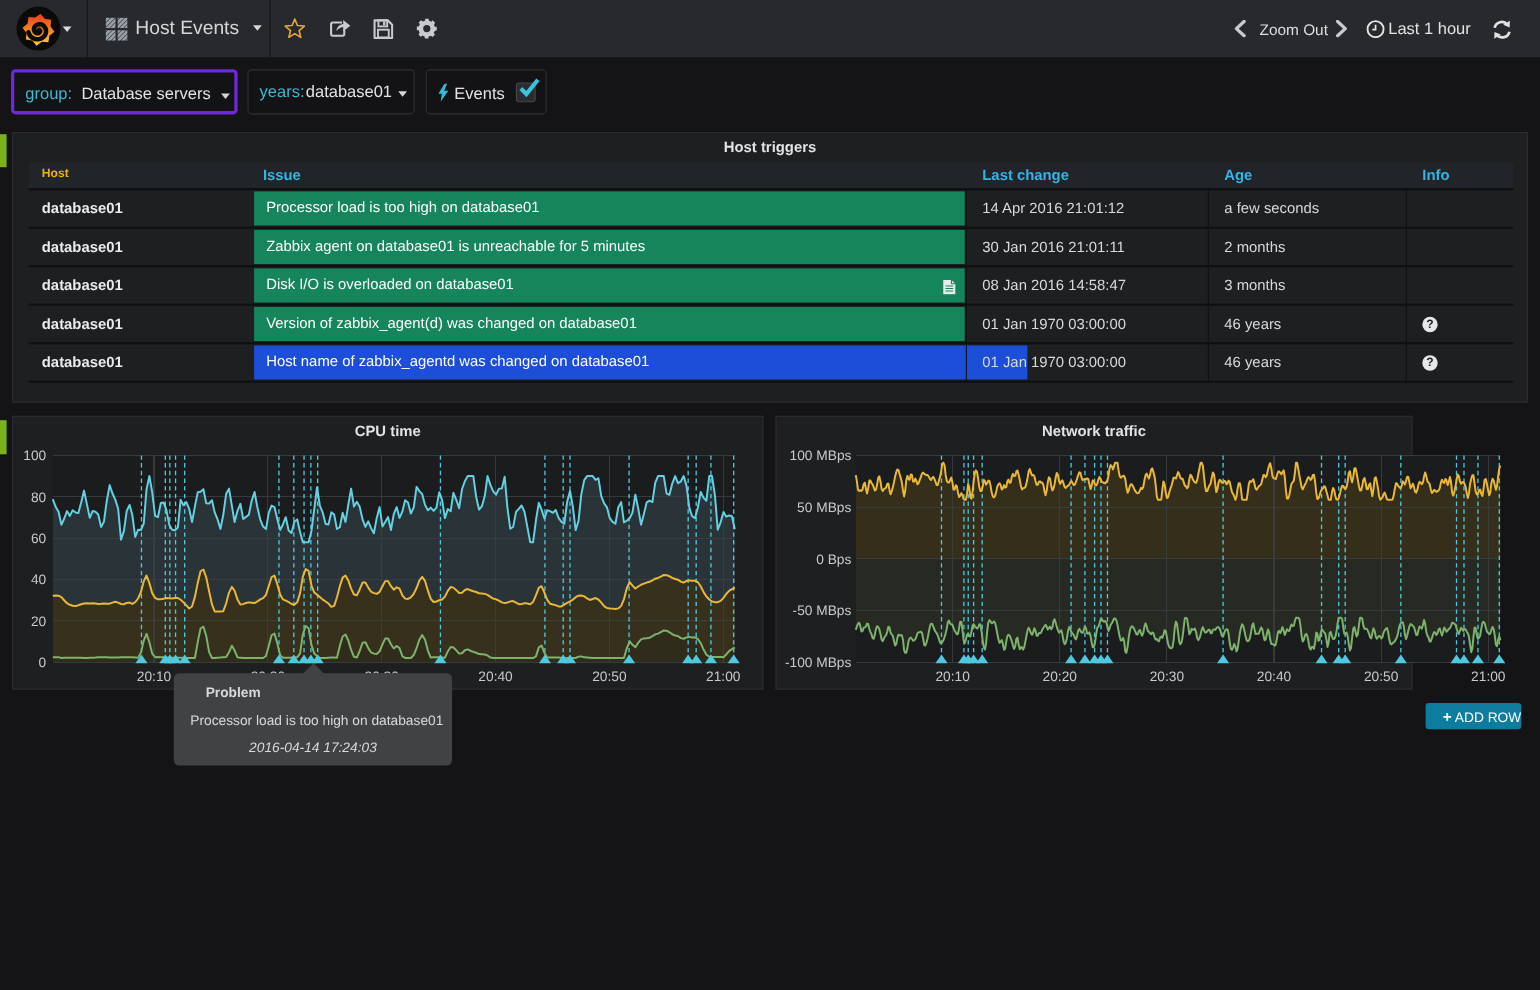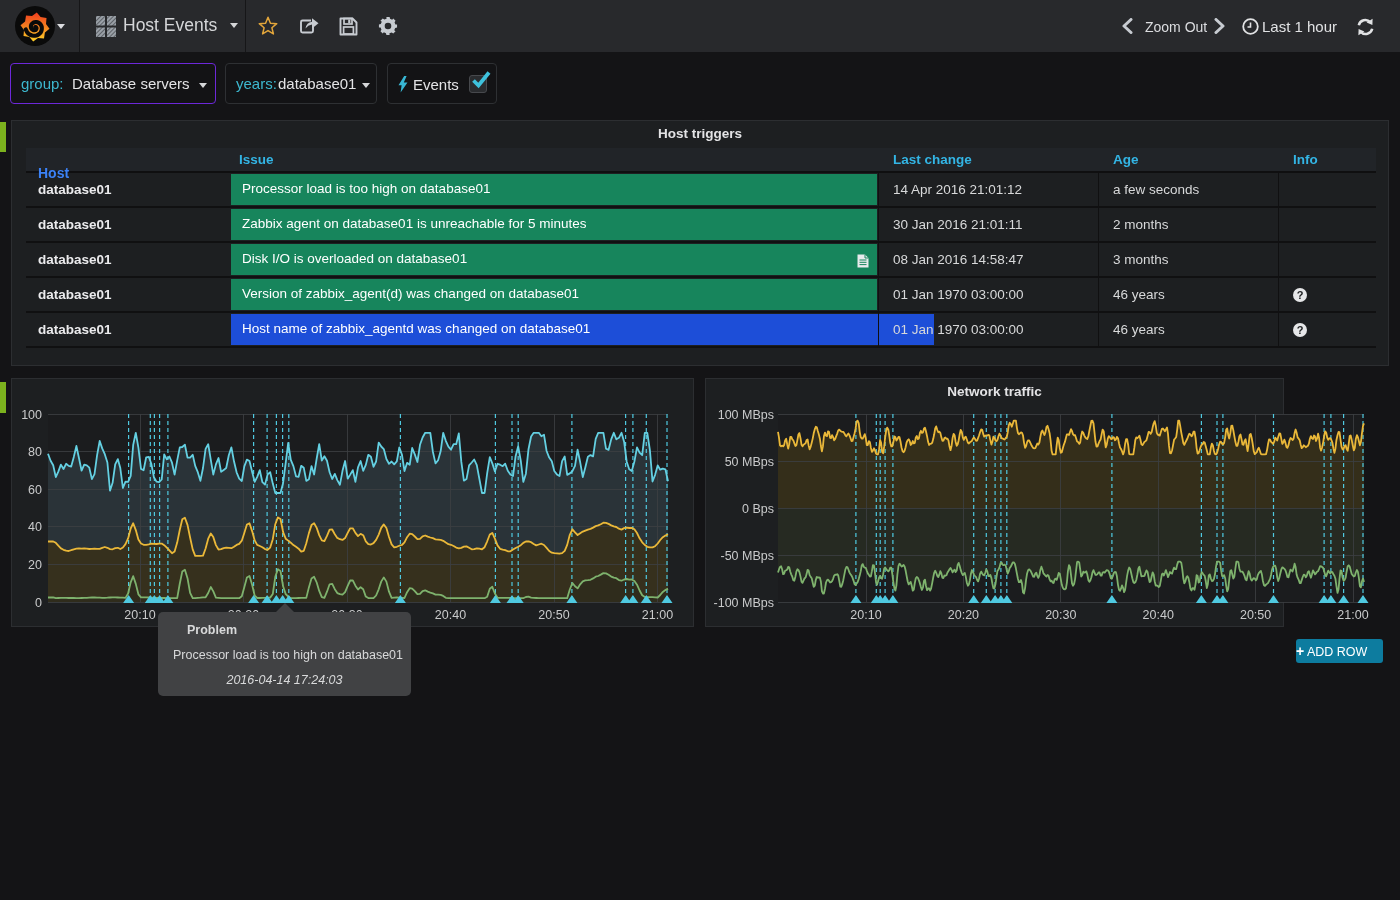--- a/index.html
+++ b/index.html
@@ -67,21 +67,21 @@
 </svg>
   <span style="position:absolute;left:1262px;top:18px;color:#e1e2e4;font-size:15px">Last 1 hour</span>
   <svg width="19" height="18" viewBox="0 0 19 18" style="position:absolute;left:1356;top:18">
 <path d="M2.8,7.2 A6.6,6.6 0 0 1 14.2,4.2" fill="none" stroke="#e1e2e4" stroke-width="2.5"></path>
 <path d="M16.6,0.8 L16.4,7.0 L10.6,4.6 Z" fill="#e1e2e4"></path>
 <path d="M16.2,10.8 A6.6,6.6 0 0 1 4.8,13.8" fill="none" stroke="#e1e2e4" stroke-width="2.5"></path>
 <path d="M2.4,17.2 L2.6,11.0 L8.4,13.4 Z" fill="#e1e2e4"></path>
 </svg>
 </div>
 
-<div style="position:absolute;left:10px;top:63px;width:206px;height:41px;background:#131315;border:1px solid #6d28d9;border-radius:4px">
+<div style="position:absolute;left:10px;top:63px;width:206px;height:41px;background:#131315;border:3px solid #6d28d9;border-radius:4px">
   <span style="position:absolute;left:10px;top:11px;font-size:15px;color:#3db8cf">group:</span>
   <span style="position:absolute;left:61px;top:11px;font-size:15px;color:#e3e3e5">Database servers</span>
   <span style="position:absolute;left:188px;top:19px;width:0;height:0;border-left:4.5px solid transparent;border-right:4.5px solid transparent;border-top:5.5px solid #d5d6d8"></span>
 </div>
 <div style="position:absolute;left:225px;top:63px;width:152px;height:41px;background:#131315;border:1px solid #2e3033;border-radius:4px">
   <span style="position:absolute;left:10px;top:11px;font-size:15px;color:#3db8cf">years:</span>
   <span style="position:absolute;left:52px;top:11px;font-size:15px;color:#e3e3e5">database01</span>
   <span style="position:absolute;left:136px;top:19px;width:0;height:0;border-left:4.5px solid transparent;border-right:4.5px solid transparent;border-top:5.5px solid #d5d6d8"></span>
 </div>
 <div style="position:absolute;left:387px;top:63px;width:110px;height:41px;background:#131315;border:1px solid #2e3033;border-radius:4px">
@@ -94,21 +94,21 @@
 </svg>
     </div>
 </div>
 
 <div style="position:absolute;left:0;top:122px;width:6px;height:30px;background:#7cb21e"></div>
 <div style="position:absolute;left:0;top:382px;width:6px;height:31px;background:#7cb21e"></div>
 
 <div class="panel" style="left:11px;top:120px;width:1378px;height:246px">
   <div class="ptitle">Host triggers</div>
   <div style="position:absolute;left:14px;top:27px;width:1350px;height:25px;background:#212428;border-bottom:2px solid #0f0f10">
-      <span style="position:absolute;left:12px;top:17px;color:#3b82f6;font-weight:bold;font-size:14px">Host</span>
+      <span style="position:absolute;left:12px;top:4px;color:#eab308;font-weight:bold;font-size:11px">Host</span>
       <span style="position:absolute;left:213px;top:4px;color:#33b5e5;font-weight:bold;font-size:13.5px">Issue</span>
       <span style="position:absolute;left:867px;top:4px;color:#33b5e5;font-weight:bold;font-size:13.5px">Last change</span>
       <span style="position:absolute;left:1087px;top:4px;color:#33b5e5;font-weight:bold;font-size:13.5px">Age</span>
       <span style="position:absolute;left:1267px;top:4px;color:#33b5e5;font-weight:bold;font-size:13.5px">Info</span>
     </div>
     <div style="position:absolute;left:14px;top:52px;width:1350px;height:35px;border-bottom:2px solid #101011">
       <span style="position:absolute;left:12px;top:9px;color:#ebebed;font-weight:bold;font-size:13.5px">database01</span>
       <div style="position:absolute;left:205px;top:1px;width:646px;height:31px;background:#17855c">
         <span style="position:absolute;left:11px;top:7px;color:#fff;font-size:13.5px">Processor load is too high on database01</span>
       </div>
@@ -167,20 +167,21 @@
       <span style="position:absolute;left:867px;top:9px;color:#d8d9da;font-size:13.5px">01 Jan 1970 03:00:00</span>
       <span style="position:absolute;left:1087px;top:9px;color:#d8d9da;font-size:13.5px">46 years</span>
       <div style="position:absolute;left:852px;top:0;width:1px;height:33px;background:#101011"></div>
       <div style="position:absolute;left:1072px;top:0;width:1px;height:33px;background:#101011"></div>
       <div style="position:absolute;left:1252px;top:0;width:1px;height:33px;background:#101011"></div>
       <div style="position:absolute;left:1267px;top:10px;width:14px;height:14px;border-radius:50%;background:#e6e7e9;color:#1b1d1f;font-size:11px;font-weight:bold;text-align:center;line-height:15px">?</div>
     </div>
 </div>
 
 <div class="panel" style="left:11px;top:378px;width:683px;height:249px">
+  <div class="ptitle">CPU time</div>
   <svg width="683" height="249" style="position:absolute;left:0;top:0">
 <rect x="36.0" y="35.0" width="620.0" height="188.0" fill="#1b1c1e"></rect>
 <polygon points="36.0,74.8 38.6,81.7 41.2,86.3 43.8,98.1 46.3,92.6 48.9,85.6 51.5,90.0 54.1,84.8 56.7,86.9 59.2,87.5 61.8,77.9 64.4,67.0 67.0,79.3 69.6,91.7 72.2,85.6 74.8,86.3 77.3,88.7 79.9,100.1 82.5,95.2 85.1,76.2 87.7,62.0 90.2,69.4 92.8,75.2 95.4,83.5 98.0,111.7 100.6,103.8 103.2,85.4 105.8,80.1 108.3,89.1 110.9,109.0 113.5,102.6 116.1,102.8 118.7,96.9 121.2,65.9 123.8,53.8 126.4,68.6 129.0,89.9 131.6,91.2 134.2,78.3 136.8,77.9 139.3,84.7 141.9,98.2 144.5,102.6 147.1,103.2 149.7,100.5 152.2,75.4 154.8,80.3 157.4,77.5 160.0,83.7 162.6,95.6 165.2,81.4 167.8,68.4 170.3,68.0 172.9,65.7 175.5,78.6 178.1,78.7 180.7,75.8 183.2,86.9 185.8,93.2 188.4,101.8 191.0,89.0 193.6,69.9 196.2,65.2 198.8,80.9 201.3,95.6 203.9,85.4 206.5,79.0 209.1,92.8 211.7,90.9 214.2,89.0 216.8,76.2 219.4,68.3 222.0,82.3 224.6,93.3 227.2,99.7 229.8,102.0 232.3,87.3 234.9,80.6 237.5,82.0 240.1,92.8 242.7,102.9 245.2,97.8 247.8,91.2 250.4,103.2 253.0,105.6 255.6,95.4 258.2,93.2 260.8,104.6 263.3,114.0 265.9,114.0 268.5,114.0 271.1,104.0 273.7,83.8 276.2,63.9 278.8,80.8 281.4,87.1 284.0,97.3 286.6,97.8 289.2,86.8 291.8,88.8 294.3,101.9 296.9,100.3 299.5,87.1 302.1,95.5 304.7,79.5 307.2,65.2 309.8,81.5 312.4,77.2 315.0,81.7 317.6,93.2 320.2,100.0 322.8,94.9 325.3,101.1 327.9,105.8 330.5,91.8 333.1,82.0 335.7,99.7 338.2,95.6 340.8,91.1 343.4,102.8 346.0,88.3 348.6,82.0 351.2,91.8 353.8,85.9 356.3,75.8 358.9,77.8 361.5,87.8 364.1,82.5 366.7,63.6 369.2,67.5 371.8,70.1 374.4,80.0 377.0,84.8 379.6,82.5 382.2,85.4 384.8,82.4 387.3,68.4 389.9,75.5 392.5,92.0 395.1,83.8 397.7,85.8 400.2,69.0 402.8,75.4 405.4,83.0 408.0,65.8 410.6,58.5 413.2,53.8 415.8,53.8 418.3,53.8 420.9,72.9 423.5,84.4 426.1,81.2 428.7,72.0 431.2,53.8 433.8,61.8 436.4,67.7 439.0,70.7 441.6,65.2 444.2,65.2 446.8,54.4 449.3,82.7 451.9,101.7 454.5,100.1 457.1,86.3 459.7,83.5 462.2,80.5 464.8,86.2 467.4,100.0 470.0,114.0 472.6,114.0 475.2,94.2 477.8,78.1 480.3,84.3 482.9,92.4 485.5,84.8 488.1,85.7 490.7,87.2 493.2,84.7 495.8,91.8 498.4,95.5 501.0,97.1 503.6,77.2 506.2,67.3 508.8,81.8 511.3,102.9 513.9,94.7 516.5,70.2 519.1,57.5 521.7,53.8 524.2,53.8 526.8,53.8 529.4,57.2 532.0,55.8 534.6,72.0 537.2,78.6 539.8,82.3 542.3,92.0 544.9,95.4 547.5,97.1 550.1,82.1 552.7,77.5 555.2,95.9 557.8,94.4 560.4,92.2 563.0,86.9 565.6,70.7 568.2,83.3 570.8,98.1 573.3,88.5 575.9,77.7 578.5,76.1 581.1,77.4 583.7,59.8 586.2,53.8 588.8,53.8 591.4,53.8 594.0,69.7 596.6,70.8 599.2,60.4 601.8,53.8 604.3,60.3 606.9,58.8 609.5,53.8 612.1,62.7 614.7,82.7 617.2,90.3 619.8,92.1 622.4,82.5 625.0,68.3 627.6,73.6 630.2,76.2 632.8,53.8 635.3,53.8 637.9,71.1 640.5,102.5 643.1,95.8 645.7,86.4 648.2,90.7 650.8,89.6 653.4,90.3 656.0,102.2 656.0,155.3 653.4,156.6 650.8,158.2 648.2,161.0 645.7,164.5 643.1,167.2 640.5,168.4 637.9,168.4 635.3,167.8 632.8,166.0 630.2,163.3 627.6,159.3 625.0,154.0 622.4,150.3 619.8,148.9 617.2,149.0 614.7,148.6 612.1,149.1 609.5,150.6 606.9,149.7 604.3,148.0 601.8,147.4 599.2,146.4 596.6,144.9 594.0,143.9 591.4,143.7 588.8,145.2 586.2,146.4 583.7,147.1 581.1,148.6 578.5,149.9 575.9,150.6 573.3,151.6 570.8,152.6 568.2,154.2 565.6,156.0 563.0,153.4 560.4,150.3 557.8,155.8 555.2,165.9 552.7,171.8 550.1,174.1 547.5,174.7 544.9,174.3 542.3,174.1 539.8,173.7 537.2,172.0 534.6,168.9 532.0,166.0 529.4,164.7 526.8,165.5 524.2,166.4 521.7,165.0 519.1,163.2 516.5,162.4 513.9,162.5 511.3,163.9 508.8,166.2 506.2,167.7 503.6,169.0 501.0,170.6 498.4,172.3 495.8,172.3 493.2,171.1 490.7,170.6 488.1,169.8 485.5,166.4 482.9,159.7 480.3,153.9 477.8,155.5 475.2,162.3 472.6,168.2 470.0,170.3 467.4,169.6 464.8,169.3 462.2,170.2 459.7,170.3 457.1,168.8 454.5,167.4 451.9,167.7 449.3,168.8 446.8,169.3 444.2,168.6 441.6,167.0 439.0,165.8 436.4,165.2 433.8,163.6 431.2,161.8 428.7,160.9 426.1,160.6 423.5,160.3 420.9,159.2 418.3,158.5 415.8,157.6 413.2,156.5 410.6,157.3 408.0,159.8 405.4,160.1 402.8,157.5 400.2,155.2 397.7,154.7 395.1,158.2 392.5,163.4 389.9,166.0 387.3,166.7 384.8,167.8 382.2,168.3 379.6,165.4 377.0,158.0 374.4,149.1 371.8,145.4 369.2,148.9 366.7,155.6 364.1,160.9 361.5,164.1 358.9,165.5 356.3,165.2 353.8,162.3 351.2,156.2 348.6,154.9 346.0,157.1 343.4,153.9 340.8,149.3 338.2,149.3 335.7,153.9 333.1,159.1 330.5,160.9 327.9,160.2 325.3,158.9 322.8,155.2 320.2,150.5 317.6,150.6 315.0,156.9 312.4,162.1 309.8,161.4 307.2,156.1 304.7,148.9 302.1,144.2 299.5,146.1 296.9,154.1 294.3,164.2 291.8,171.8 289.2,172.7 286.6,169.7 284.0,167.8 281.4,166.1 278.8,163.7 276.2,161.6 273.7,159.7 271.1,153.1 268.5,140.0 265.9,138.4 263.3,145.2 260.8,160.2 258.2,168.6 255.6,170.8 253.0,170.1 250.4,168.3 247.8,167.0 245.2,165.9 242.7,161.4 240.1,152.1 237.5,144.3 234.9,145.6 232.3,153.9 229.8,161.7 227.2,164.8 224.6,165.9 222.0,167.8 219.4,169.2 216.8,168.9 214.2,168.6 211.7,169.1 209.1,170.2 206.5,170.5 203.9,166.1 201.3,158.1 198.8,154.5 196.2,159.7 193.6,169.5 191.0,176.6 188.4,176.9 185.8,176.9 183.2,176.9 180.7,170.4 178.1,158.5 175.5,145.9 172.9,138.7 170.3,140.3 167.8,150.7 165.2,163.6 162.6,172.4 160.0,174.2 157.4,171.4 154.8,168.6 152.2,166.2 149.7,164.6 147.1,164.6 144.5,165.0 141.9,164.9 139.3,164.7 136.8,165.3 134.2,165.8 131.6,165.8 129.0,164.5 126.4,160.4 123.8,151.1 121.2,144.2 118.7,149.5 116.1,159.4 113.5,165.1 110.9,168.5 108.3,170.0 105.8,168.8 103.2,169.1 100.6,170.3 98.0,170.1 95.4,168.8 92.8,168.0 90.2,168.8 87.7,169.8 85.1,169.8 82.5,169.6 79.9,169.9 77.3,170.0 74.8,169.6 72.2,169.5 69.6,169.6 67.0,169.5 64.4,169.7 61.8,170.3 59.2,171.2 56.7,172.0 54.1,171.7 51.5,170.8 48.9,169.4 46.3,166.7 43.8,163.8 41.2,162.5 38.6,162.4 36.0,162.5" fill="#2a3338"></polygon>
 <polygon points="36.0,162.5 38.6,162.4 41.2,162.5 43.8,163.8 46.3,166.7 48.9,169.4 51.5,170.8 54.1,171.7 56.7,172.0 59.2,171.2 61.8,170.3 64.4,169.7 67.0,169.5 69.6,169.6 72.2,169.5 74.8,169.6 77.3,170.0 79.9,169.9 82.5,169.6 85.1,169.8 87.7,169.8 90.2,168.8 92.8,168.0 95.4,168.8 98.0,170.1 100.6,170.3 103.2,169.1 105.8,168.8 108.3,170.0 110.9,168.5 113.5,165.1 116.1,159.4 118.7,149.5 121.2,144.2 123.8,151.1 126.4,160.4 129.0,164.5 131.6,165.8 134.2,165.8 136.8,165.3 139.3,164.7 141.9,164.9 144.5,165.0 147.1,164.6 149.7,164.6 152.2,166.2 154.8,168.6 157.4,171.4 160.0,174.2 162.6,172.4 165.2,163.6 167.8,150.7 170.3,140.3 172.9,138.7 175.5,145.9 178.1,158.5 180.7,170.4 183.2,176.9 185.8,176.9 188.4,176.9 191.0,176.6 193.6,169.5 196.2,159.7 198.8,154.5 201.3,158.1 203.9,166.1 206.5,170.5 209.1,170.2 211.7,169.1 214.2,168.6 216.8,168.9 219.4,169.2 222.0,167.8 224.6,165.9 227.2,164.8 229.8,161.7 232.3,153.9 234.9,145.6 237.5,144.3 240.1,152.1 242.7,161.4 245.2,165.9 247.8,167.0 250.4,168.3 253.0,170.1 255.6,170.8 258.2,168.6 260.8,160.2 263.3,145.2 265.9,138.4 268.5,140.0 271.1,153.1 273.7,159.7 276.2,161.6 278.8,163.7 281.4,166.1 284.0,167.8 286.6,169.7 289.2,172.7 291.8,171.8 294.3,164.2 296.9,154.1 299.5,146.1 302.1,144.2 304.7,148.9 307.2,156.1 309.8,161.4 312.4,162.1 315.0,156.9 317.6,150.6 320.2,150.5 322.8,155.2 325.3,158.9 327.9,160.2 330.5,160.9 333.1,159.1 335.7,153.9 338.2,149.3 340.8,149.3 343.4,153.9 346.0,157.1 348.6,154.9 351.2,156.2 353.8,162.3 356.3,165.2 358.9,165.5 361.5,164.1 364.1,160.9 366.7,155.6 369.2,148.9 371.8,145.4 374.4,149.1 377.0,158.0 379.6,165.4 382.2,168.3 384.8,167.8 387.3,166.7 389.9,166.0 392.5,163.4 395.1,158.2 397.7,154.7 400.2,155.2 402.8,157.5 405.4,160.1 408.0,159.8 410.6,157.3 413.2,156.5 415.8,157.6 418.3,158.5 420.9,159.2 423.5,160.3 426.1,160.6 428.7,160.9 431.2,161.8 433.8,163.6 436.4,165.2 439.0,165.8 441.6,167.0 444.2,168.6 446.8,169.3 449.3,168.8 451.9,167.7 454.5,167.4 457.1,168.8 459.7,170.3 462.2,170.2 464.8,169.3 467.4,169.6 470.0,170.3 472.6,168.2 475.2,162.3 477.8,155.5 480.3,153.9 482.9,159.7 485.5,166.4 488.1,169.8 490.7,170.6 493.2,171.1 495.8,172.3 498.4,172.3 501.0,170.6 503.6,169.0 506.2,167.7 508.8,166.2 511.3,163.9 513.9,162.5 516.5,162.4 519.1,163.2 521.7,165.0 524.2,166.4 526.8,165.5 529.4,164.7 532.0,166.0 534.6,168.9 537.2,172.0 539.8,173.7 542.3,174.1 544.9,174.3 547.5,174.7 550.1,174.1 552.7,171.8 555.2,165.9 557.8,155.8 560.4,150.3 563.0,153.4 565.6,156.0 568.2,154.2 570.8,152.6 573.3,151.6 575.9,150.6 578.5,149.9 581.1,148.6 583.7,147.1 586.2,146.4 588.8,145.2 591.4,143.7 594.0,143.9 596.6,144.9 599.2,146.4 601.8,147.4 604.3,148.0 606.9,149.7 609.5,150.6 612.1,149.1 614.7,148.6 617.2,149.0 619.8,148.9 622.4,150.3 625.0,154.0 627.6,159.3 630.2,163.3 632.8,166.0 635.3,167.8 637.9,168.4 640.5,168.4 643.1,167.2 645.7,164.5 648.2,161.0 650.8,158.2 653.4,156.6 656.0,155.3 656.0,209.6 653.4,211.1 650.8,212.9 648.2,216.0 645.7,218.5 643.1,218.3 640.5,218.2 637.9,218.2 635.3,218.2 632.8,217.9 630.2,216.2 627.6,211.5 625.0,205.7 622.4,202.0 619.8,200.4 617.2,200.6 614.7,200.0 612.1,200.5 609.5,201.7 606.9,201.1 604.3,199.2 601.8,198.7 599.2,197.6 596.6,195.8 594.0,194.4 591.4,194.1 588.8,195.6 586.2,197.0 583.7,197.7 581.1,199.4 578.5,200.8 575.9,201.2 573.3,201.4 570.8,202.3 568.2,205.3 565.6,209.4 563.0,207.2 560.4,204.0 557.8,210.5 555.2,219.2 552.7,219.2 550.1,219.2 547.5,219.2 544.9,219.2 542.3,219.2 539.8,219.2 537.2,219.2 534.6,219.2 532.0,219.2 529.4,219.2 526.8,219.2 524.2,219.0 521.7,218.8 519.1,218.6 516.5,217.7 513.9,218.0 511.3,219.2 508.8,219.2 506.2,219.2 503.6,219.2 501.0,219.1 498.4,218.9 495.8,218.8 493.2,218.8 490.7,218.8 488.1,218.8 485.5,218.8 482.9,214.5 480.3,207.8 477.8,209.7 475.2,217.7 472.6,219.2 470.0,219.2 467.4,219.2 464.8,219.2 462.2,219.2 459.7,219.2 457.1,219.2 454.5,219.2 451.9,219.2 449.3,219.2 446.8,219.2 444.2,219.2 441.6,219.2 439.0,219.2 436.4,219.1 433.8,218.8 431.2,216.9 428.7,215.9 426.1,215.7 423.5,215.6 420.9,214.4 418.3,213.6 415.8,212.6 413.2,211.3 410.6,212.1 408.0,214.9 405.4,215.2 402.8,212.2 400.2,209.7 397.7,209.2 395.1,213.2 392.5,219.0 389.9,218.8 387.3,218.6 384.8,218.5 382.2,218.6 379.6,218.8 377.0,212.7 374.4,202.6 371.8,198.4 369.2,202.6 366.7,210.3 364.1,216.5 361.5,219.2 358.9,219.2 356.3,219.1 353.8,217.6 351.2,210.2 348.6,208.2 346.0,210.5 343.4,206.7 340.8,201.4 338.2,201.5 335.7,206.8 333.1,213.1 330.5,215.6 327.9,215.2 325.3,214.1 322.8,210.2 320.2,204.9 317.6,205.3 315.0,212.7 312.4,218.8 309.8,218.1 307.2,211.9 304.7,203.5 302.1,197.8 299.5,199.6 296.9,208.4 294.3,218.9 291.8,218.8 289.2,218.8 286.6,219.0 284.0,219.2 281.4,219.2 278.8,219.2 276.2,217.5 273.7,215.1 271.1,207.3 268.5,192.1 265.9,190.1 263.3,197.8 260.8,215.0 258.2,218.6 255.6,218.6 253.0,218.8 250.4,218.9 247.8,219.0 245.2,219.0 242.7,216.6 240.1,205.8 237.5,197.0 234.9,198.5 232.3,208.2 229.8,217.3 227.2,219.2 224.6,219.2 222.0,219.2 219.4,219.2 216.8,219.2 214.2,219.2 211.7,219.2 209.1,219.2 206.5,218.9 203.9,218.6 201.3,212.4 198.8,208.0 196.2,214.0 193.6,218.3 191.0,218.4 188.4,218.7 185.8,218.9 183.2,219.2 180.7,219.2 178.1,213.8 175.5,199.2 172.9,190.7 170.3,192.4 167.8,204.5 165.2,219.2 162.6,219.2 160.0,219.2 157.4,219.2 154.8,219.2 152.2,219.0 149.7,219.0 147.1,219.0 144.5,219.0 141.9,218.9 139.3,218.7 136.8,218.5 134.2,218.4 131.6,218.3 129.0,218.4 126.4,215.3 123.8,204.9 121.2,197.2 118.7,203.3 116.1,214.5 113.5,218.9 110.9,218.7 108.3,218.6 105.8,218.5 103.2,218.4 100.6,218.4 98.0,218.5 95.4,218.7 92.8,218.8 90.2,218.8 87.7,218.7 85.1,218.6 82.5,218.5 79.9,218.5 77.3,218.6 74.8,218.8 72.2,218.9 69.6,219.0 67.0,219.1 64.4,219.1 61.8,219.0 59.2,219.0 56.7,219.0 54.1,218.9 51.5,218.9 48.9,218.9 46.3,219.0 43.8,219.2 41.2,218.4 38.6,218.5 36.0,218.5" fill="#36301d"></polygon>
 <polygon points="36.0,218.5 38.6,218.5 41.2,218.4 43.8,219.2 46.3,219.0 48.9,218.9 51.5,218.9 54.1,218.9 56.7,219.0 59.2,219.0 61.8,219.0 64.4,219.1 67.0,219.1 69.6,219.0 72.2,218.9 74.8,218.8 77.3,218.6 79.9,218.5 82.5,218.5 85.1,218.6 87.7,218.7 90.2,218.8 92.8,218.8 95.4,218.7 98.0,218.5 100.6,218.4 103.2,218.4 105.8,218.5 108.3,218.6 110.9,218.7 113.5,218.9 116.1,214.5 118.7,203.3 121.2,197.2 123.8,204.9 126.4,215.3 129.0,218.4 131.6,218.3 134.2,218.4 136.8,218.5 139.3,218.7 141.9,218.9 144.5,219.0 147.1,219.0 149.7,219.0 152.2,219.0 154.8,219.2 157.4,219.2 160.0,219.2 162.6,219.2 165.2,219.2 167.8,204.5 170.3,192.4 172.9,190.7 175.5,199.2 178.1,213.8 180.7,219.2 183.2,219.2 185.8,218.9 188.4,218.7 191.0,218.4 193.6,218.3 196.2,214.0 198.8,208.0 201.3,212.4 203.9,218.6 206.5,218.9 209.1,219.2 211.7,219.2 214.2,219.2 216.8,219.2 219.4,219.2 222.0,219.2 224.6,219.2 227.2,219.2 229.8,217.3 232.3,208.2 234.9,198.5 237.5,197.0 240.1,205.8 242.7,216.6 245.2,219.0 247.8,219.0 250.4,218.9 253.0,218.8 255.6,218.6 258.2,218.6 260.8,215.0 263.3,197.8 265.9,190.1 268.5,192.1 271.1,207.3 273.7,215.1 276.2,217.5 278.8,219.2 281.4,219.2 284.0,219.2 286.6,219.0 289.2,218.8 291.8,218.8 294.3,218.9 296.9,208.4 299.5,199.6 302.1,197.8 304.7,203.5 307.2,211.9 309.8,218.1 312.4,218.8 315.0,212.7 317.6,205.3 320.2,204.9 322.8,210.2 325.3,214.1 327.9,215.2 330.5,215.6 333.1,213.1 335.7,206.8 338.2,201.5 340.8,201.4 343.4,206.7 346.0,210.5 348.6,208.2 351.2,210.2 353.8,217.6 356.3,219.1 358.9,219.2 361.5,219.2 364.1,216.5 366.7,210.3 369.2,202.6 371.8,198.4 374.4,202.6 377.0,212.7 379.6,218.8 382.2,218.6 384.8,218.5 387.3,218.6 389.9,218.8 392.5,219.0 395.1,213.2 397.7,209.2 400.2,209.7 402.8,212.2 405.4,215.2 408.0,214.9 410.6,212.1 413.2,211.3 415.8,212.6 418.3,213.6 420.9,214.4 423.5,215.6 426.1,215.7 428.7,215.9 431.2,216.9 433.8,218.8 436.4,219.1 439.0,219.2 441.6,219.2 444.2,219.2 446.8,219.2 449.3,219.2 451.9,219.2 454.5,219.2 457.1,219.2 459.7,219.2 462.2,219.2 464.8,219.2 467.4,219.2 470.0,219.2 472.6,219.2 475.2,217.7 477.8,209.7 480.3,207.8 482.9,214.5 485.5,218.8 488.1,218.8 490.7,218.8 493.2,218.8 495.8,218.8 498.4,218.9 501.0,219.1 503.6,219.2 506.2,219.2 508.8,219.2 511.3,219.2 513.9,218.0 516.5,217.7 519.1,218.6 521.7,218.8 524.2,219.0 526.8,219.2 529.4,219.2 532.0,219.2 534.6,219.2 537.2,219.2 539.8,219.2 542.3,219.2 544.9,219.2 547.5,219.2 550.1,219.2 552.7,219.2 555.2,219.2 557.8,210.5 560.4,204.0 563.0,207.2 565.6,209.4 568.2,205.3 570.8,202.3 573.3,201.4 575.9,201.2 578.5,200.8 581.1,199.4 583.7,197.7 586.2,197.0 588.8,195.6 591.4,194.1 594.0,194.4 596.6,195.8 599.2,197.6 601.8,198.7 604.3,199.2 606.9,201.1 609.5,201.7 612.1,200.5 614.7,200.0 617.2,200.6 619.8,200.4 622.4,202.0 625.0,205.7 627.6,211.5 630.2,216.2 632.8,217.9 635.3,218.2 637.9,218.2 640.5,218.2 643.1,218.3 645.7,218.5 648.2,216.0 650.8,212.9 653.4,211.1 656.0,209.6 656.0,223.0 36.0,223.0" fill="#2f2c1c"></polygon>
 <line x1="36.0" y1="35.0" x2="656.0" y2="35.0" stroke="#3c3f42" stroke-width="1" shape-rendering="crispEdges" opacity="0.85"></line>
 <line x1="36.0" y1="72.6" x2="656.0" y2="72.6" stroke="#3c3f42" stroke-width="1" shape-rendering="crispEdges" opacity="0.85"></line>
 <line x1="36.0" y1="110.2" x2="656.0" y2="110.2" stroke="#3c3f42" stroke-width="1" shape-rendering="crispEdges" opacity="0.85"></line>
 <line x1="36.0" y1="147.8" x2="656.0" y2="147.8" stroke="#3c3f42" stroke-width="1" shape-rendering="crispEdges" opacity="0.85"></line>
 <line x1="36.0" y1="185.4" x2="656.0" y2="185.4" stroke="#3c3f42" stroke-width="1" shape-rendering="crispEdges" opacity="0.85"></line>
@@ -318,15 +319,15 @@
 </svg>
 </div>
 
 <div style="position:absolute;left:275px;top:603px;width:0;height:0;border-left:10px solid transparent;border-right:10px solid transparent;border-bottom:10px solid #414244"></div>
 <div style="position:absolute;left:158px;top:612px;width:253px;height:84px;background:#414244;border-radius:5px;color:#d8d9da;font-size:12.5px;white-space:nowrap">
   <div style="position:absolute;left:29px;top:11px;font-weight:bold">Problem</div>
   <div style="position:absolute;left:15px;top:36px">Processor load is too high on database01</div>
   <div style="position:absolute;left:0;right:0;top:61px;text-align:center;font-style:italic">2016-04-14 17:24:03</div>
 </div>
 
-<div style="position:absolute;left:1296px;top:639px;width:87px;height:24px;background:#0d7c9f;border-radius:3px;color:#fff;text-align:left;line-height:24px;font-size:12.5px">
+<div style="position:absolute;left:1296px;top:639px;width:87px;height:24px;background:#0d7c9f;border-radius:3px;color:#fff;text-align:right;line-height:24px;font-size:12.5px">
   <b style="font-size:14px">+</b> ADD ROW
 </div>
 
 </body></html>

